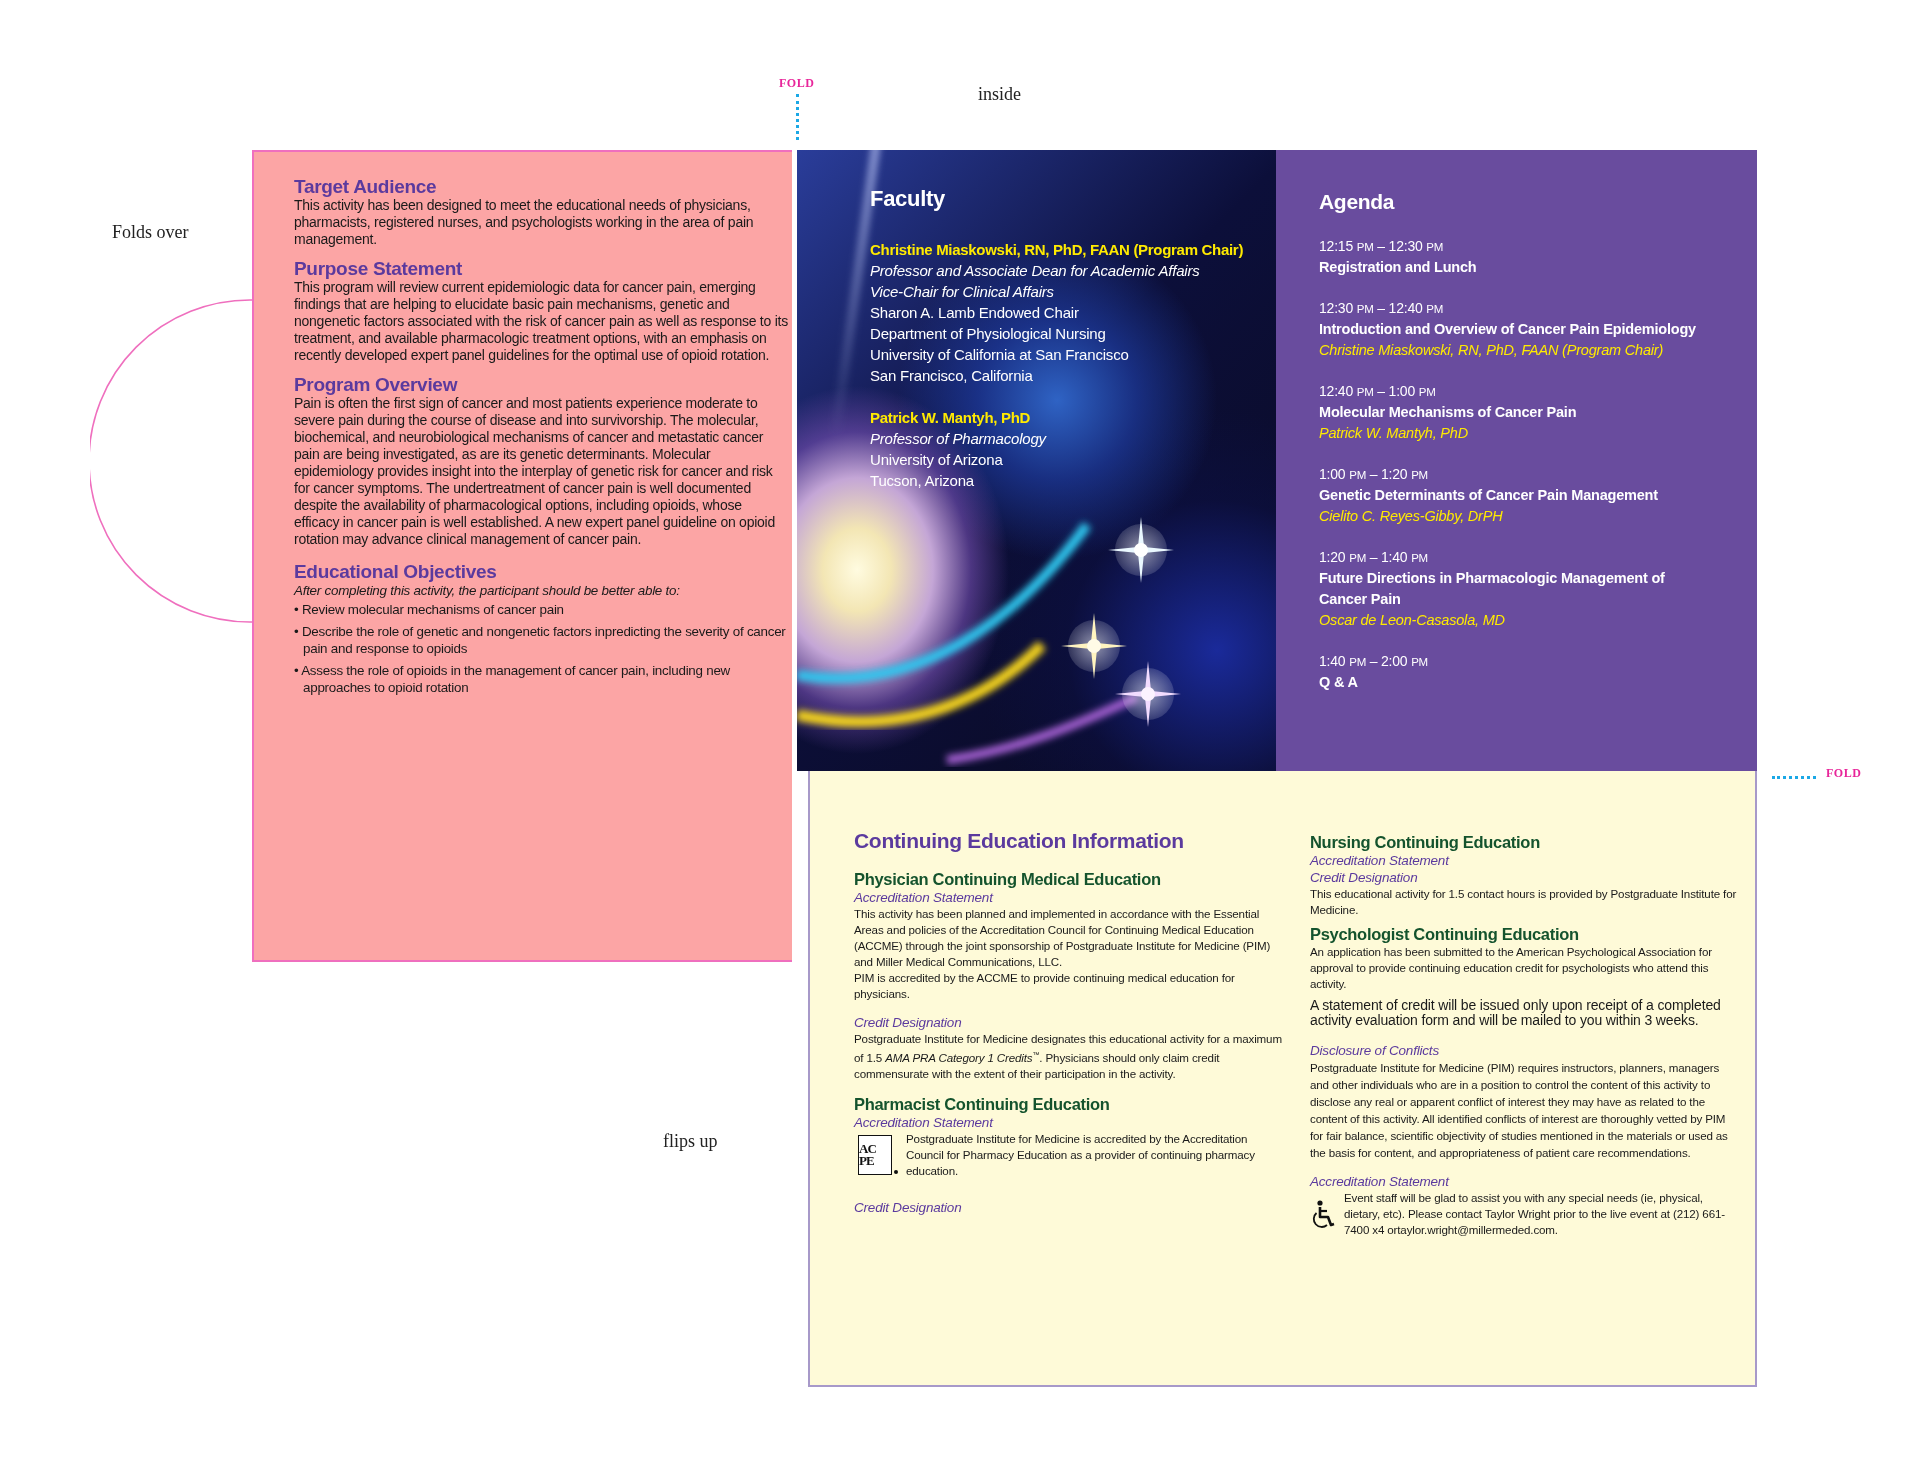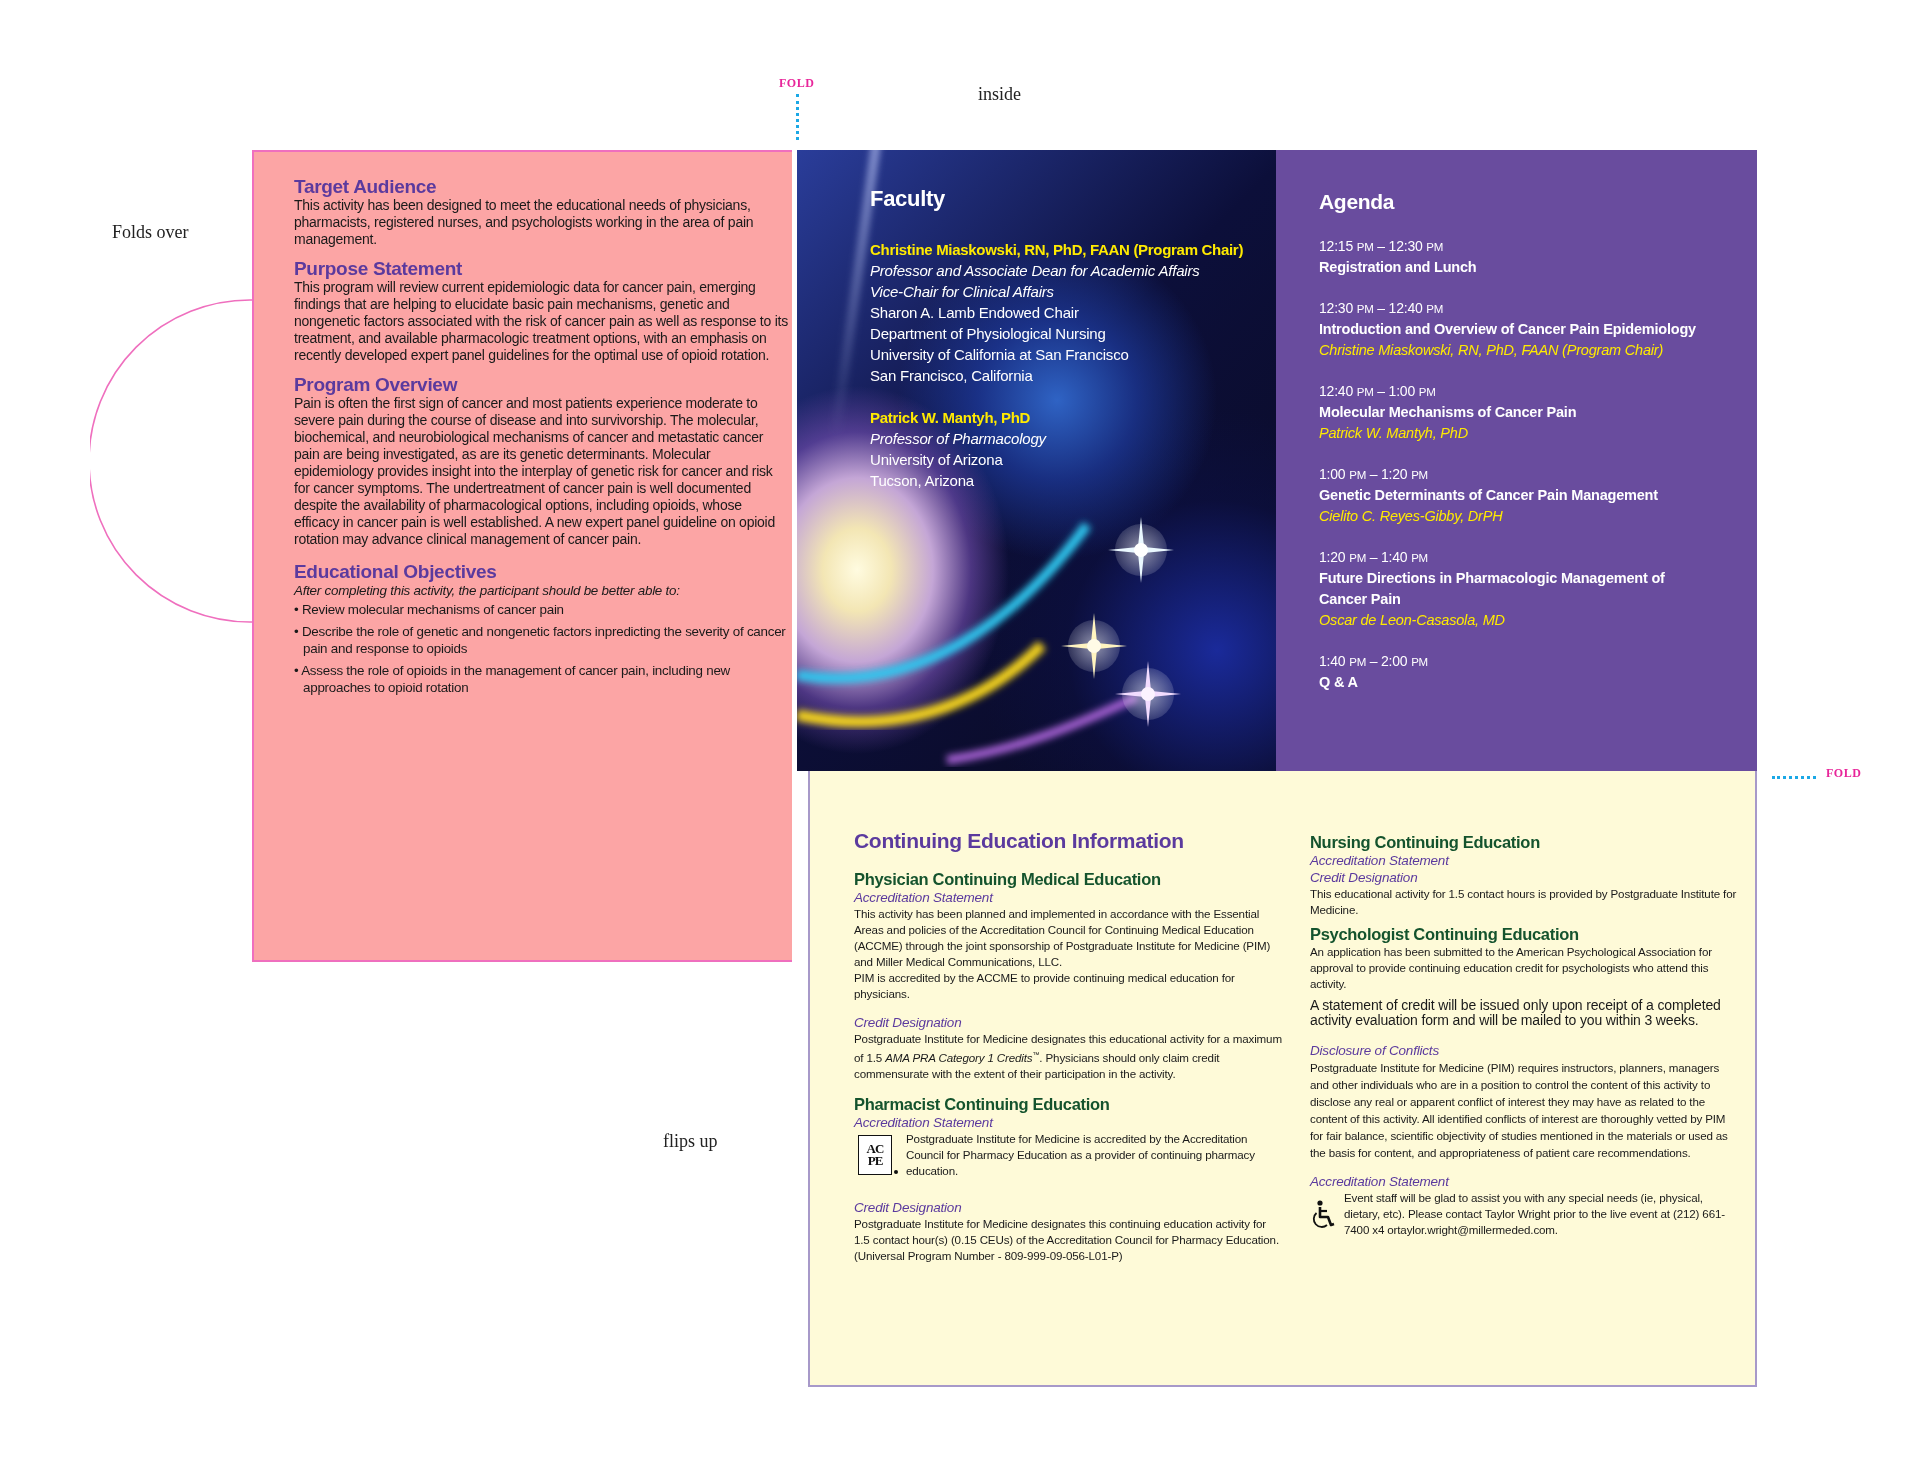--- a/index.html
+++ b/index.html
@@ -51,21 +51,21 @@
   
   #bottom-panel { left:808px; top:771px; width:949px; height:616px; background:#fefad8; border:2px solid #a799c9; border-top:none; box-sizing:border-box; }
   #ce-left { position:absolute; left:44px; top:58px; width:430px; }
   #ce-right { position:absolute; left:500px; top:58px; width:430px; }
   .ce-title { color:#5b3a9e; font-weight:bold; font-size:21px; margin:0 0 16px 0; letter-spacing:-0.3px; }
   .ce-h { color:#14532d; font-weight:bold; font-size:16.5px; line-height:20px; margin:0; letter-spacing:-0.3px; }
   .ce-sub { color:#5b3a9e; font-style:italic; font-size:13.5px; line-height:17px; margin:0; letter-spacing:-0.2px; }
   .ce-p { font-size:11.6px; line-height:16px; margin:0 0 10px 0; letter-spacing:-0.15px; }
   .ce-p-lg { font-size:14px; line-height:15px; margin:0 0 14px 0; letter-spacing:-0.15px; }
   .with-icon { display:flex; align-items:flex-start; gap:10px; margin-bottom:14px; }
-  .acpe { width:32px; height:38px; border:1.5px solid #111; background:#fff; font-family:"Liberation Serif", serif; font-size:13px; line-height:12px; font-weight:bold; color:#111; display:flex; flex-direction:column; align-items:center; justify-content:center; flex:0 0 auto; margin-top:4px; margin-left:4px; position:relative; letter-spacing:-1px; }
+  .acpe { width:32px; height:38px; border:1.5px solid #111; background:#fff; font-family:"Liberation Serif", serif; font-size:13px; line-height:12px; font-weight:bold; color:#111; display:flex; flex-direction:column; justify-content:center; flex:0 0 auto; margin-top:4px; margin-left:4px; position:relative; letter-spacing:-1px; }
   .acpe::after { content:""; position:absolute; right:-7px; bottom:0; width:4px; height:4px; background:#111; border-radius:50%; }
   .wheel { flex:0 0 auto; margin-top:10px; }
 </style>
 </head>
 <body>
 
 <div class="abs fold-label" style="left:779px; top:76px;">FOLD</div>
 <div class="abs fold-dash-v" style="left:796px; top:94px; height:46px;"></div>
 <div class="abs note" style="left:978px; top:84px;">inside</div>
 <div class="abs note" style="left:112px; top:222px;">Folds over</div>
@@ -214,21 +214,20 @@
       <h3 class="ce-h">Pharmacist Continuing Education</h3>
       <div class="ce-sub">Accreditation Statement</div>
       <div class="with-icon">
         <div class="acpe">
           <span>AC</span>
           <span>PE</span>
         </div>
         <p class="ce-p" style="margin:0 0 0 4px;">Postgraduate Institute for Medicine is accredited by the Accreditation Council for Pharmacy Education as a provider of continuing pharmacy education.</p>
       </div>
       <div class="ce-sub" style="margin-top:20px;">Credit Designation</div>
-      <p class="ce-p">Postgraduate Institute for Medicine designates this continuing education activity for 1.5 contact hour(s) (0.15 CEUs) of the Accreditation Council for Pharmacy Education. (Universal Program Number - 809-999-09-056-L01-P)</p>
     </section>
   </div>
 
   <div id="ce-right" style="top:61px;">
     <section>
       <h3 class="ce-h">Nursing Continuing Education</h3>
       <div class="ce-sub">Accreditation Statement</div>
       <div class="ce-sub">Credit Designation</div>
       <p class="ce-p" style="margin-bottom:6px;">This educational activity for 1.5 contact hours is provided by Postgraduate Institute for Medicine.</p>
     </section>

